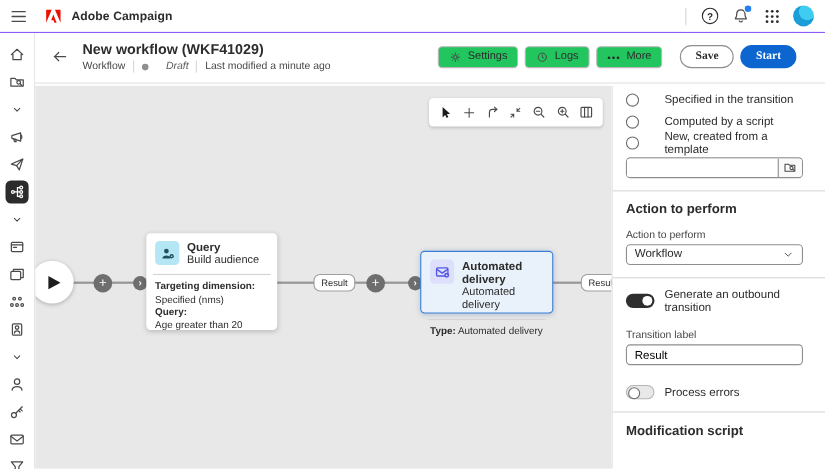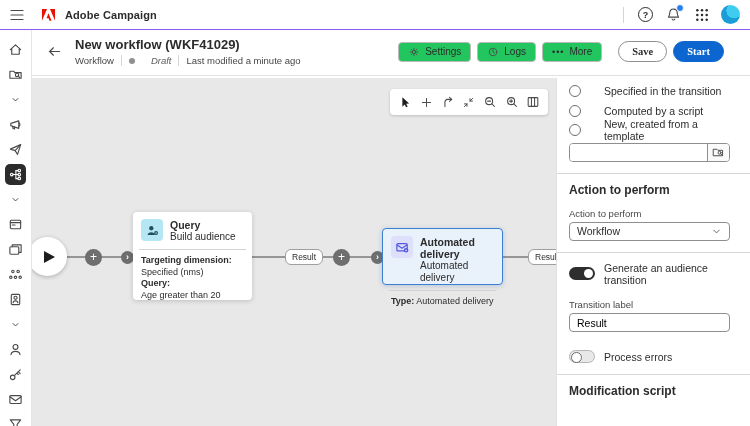--- a/index.html
+++ b/index.html
@@ -514,21 +514,21 @@
         <g class="stroke" stroke-width="1.6">
           <path d="m4 6 4 4 4-4"></path>
         </g>
       </svg>
   </div>
 
   <hr>
 
   <div class="togglerow">
     <span class="toggle on"></span>
-    <span class="tlabeltext">Generate an audience transition</span>
+    <span class="tlabeltext">Generate an outbound transition</span>
   </div>
 
   <div class="flabel mt13">Transition label</div>
   <input class="tinput" value="Result" style="">
 
   <div class="togglerow mt18">
     <span class="toggle off"></span>
     <span class="tlabeltext">Process errors</span>
   </div>
 

